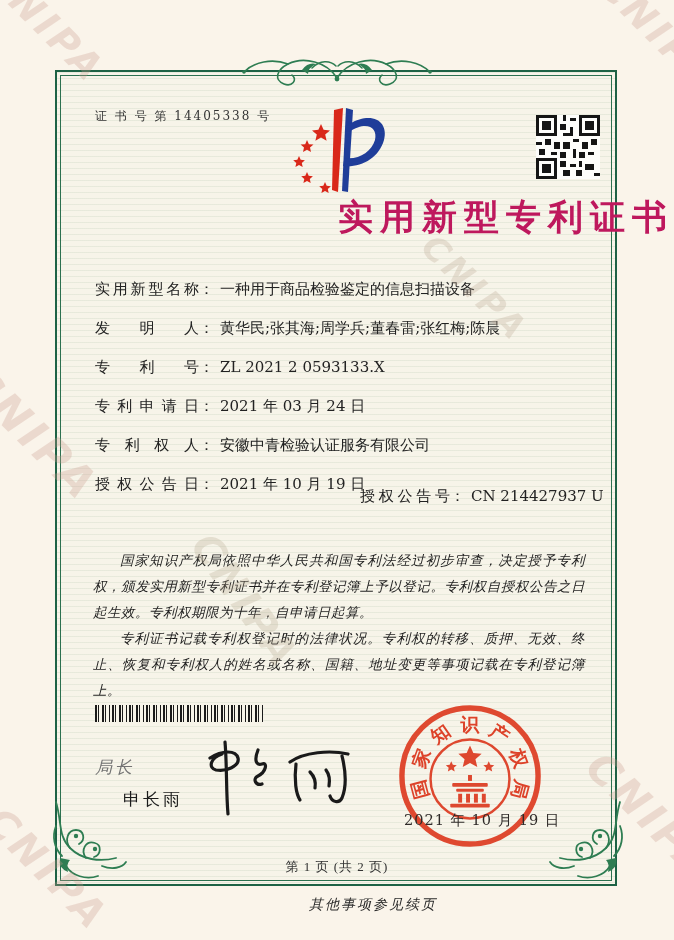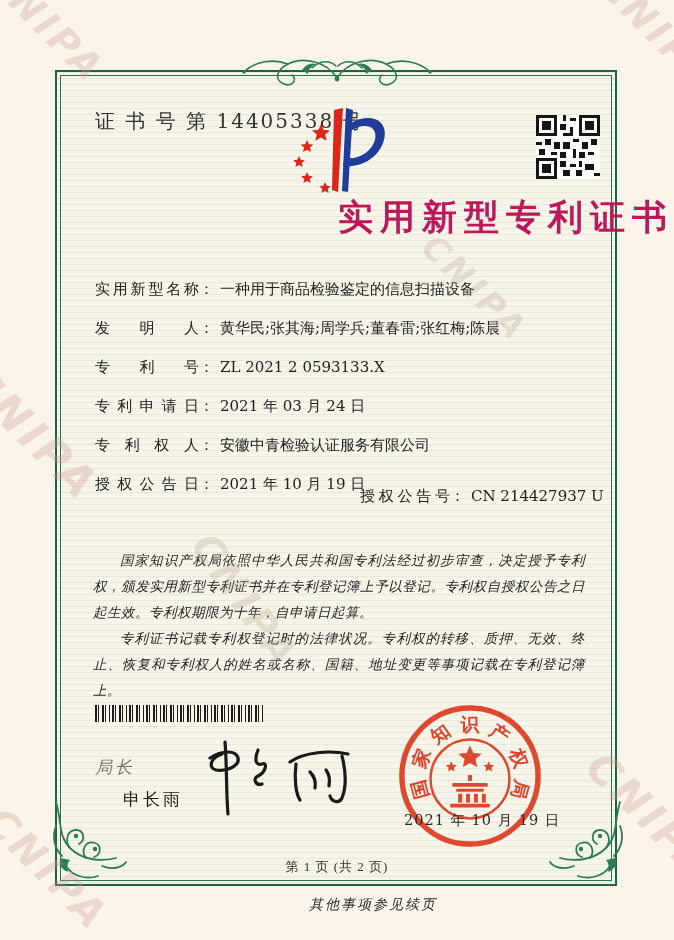--- a/index.html
+++ b/index.html
@@ -38,21 +38,21 @@
   }
   .frame::before{
     content:"";position:absolute;left:3px;top:3px;right:3px;bottom:3px;
     border:1px solid #2c7050;pointer-events:none;
   }
   .ornament-top{position:absolute;left:50%;top:48px;transform:translateX(-50%);z-index:3;}
   .flourish{position:absolute;z-index:3;}
   .flourish.bl{left:42px;top:796px;}
   .flourish.br{left:548px;top:796px;transform:scaleX(-1);}
   
-  .cert-no{position:absolute;left:95px;top:108px;font-size:20px;letter-spacing:2px;color:#333;z-index:4;text-align:center;}
+  .cert-no{position:absolute;left:95px;top:108px;font-size:12px;letter-spacing:2px;color:#333;z-index:4;text-align:center;}
   .logo{position:absolute;left:285px;top:104px;z-index:4;}
   .qr{position:absolute;left:536px;top:114px;z-index:4;}
   .title{
     position:absolute;left:0;top:194px;width:100%;text-align:right;
     font-size:35px;font-weight:bold;letter-spacing:7px;color:#be185d;z-index:4;
   }
   .fields{position:absolute;left:95px;top:270px;width:500px;z-index:4;font-size:15px;}
   .frow{height:39px;line-height:39px;white-space:nowrap;position:relative;}
   .flabel{
     display:inline-block;width:104px;vertical-align:top;

